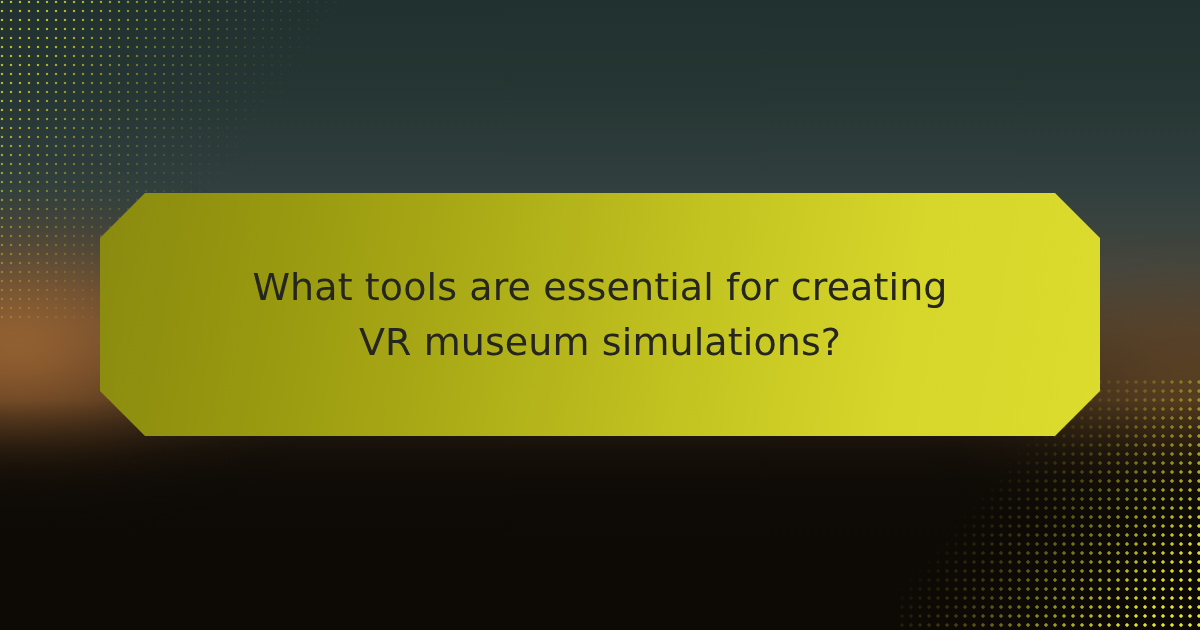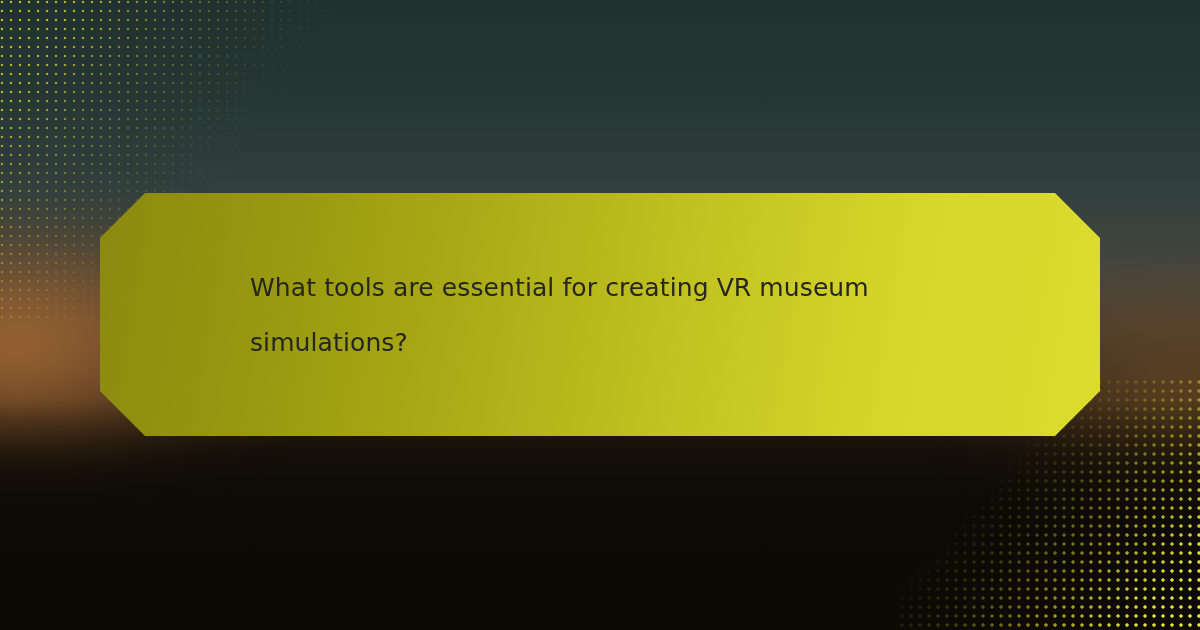--- a/index.html
+++ b/index.html
@@ -143,25 +143,25 @@
         0 45px);
     display: flex;
     align-items: center;
     justify-content: center;
     box-sizing: border-box;
     padding: 0 150px;
   }
   .card-title {
     margin: 0;
     font-family: "DejaVu Sans", "Liberation Sans", sans-serif;
-    font-size: 25px;
+    font-size: 38px;
     font-weight: 400;
     line-height: 55px;
     color: #262620;
-    text-align: left;
+    text-align: center;
     letter-spacing: 0.1px;
     max-width: 700px;
   }
 </style>
 </head>
 <body>
 
 <div id="stage">
 
   <div class="bg-base"></div>

